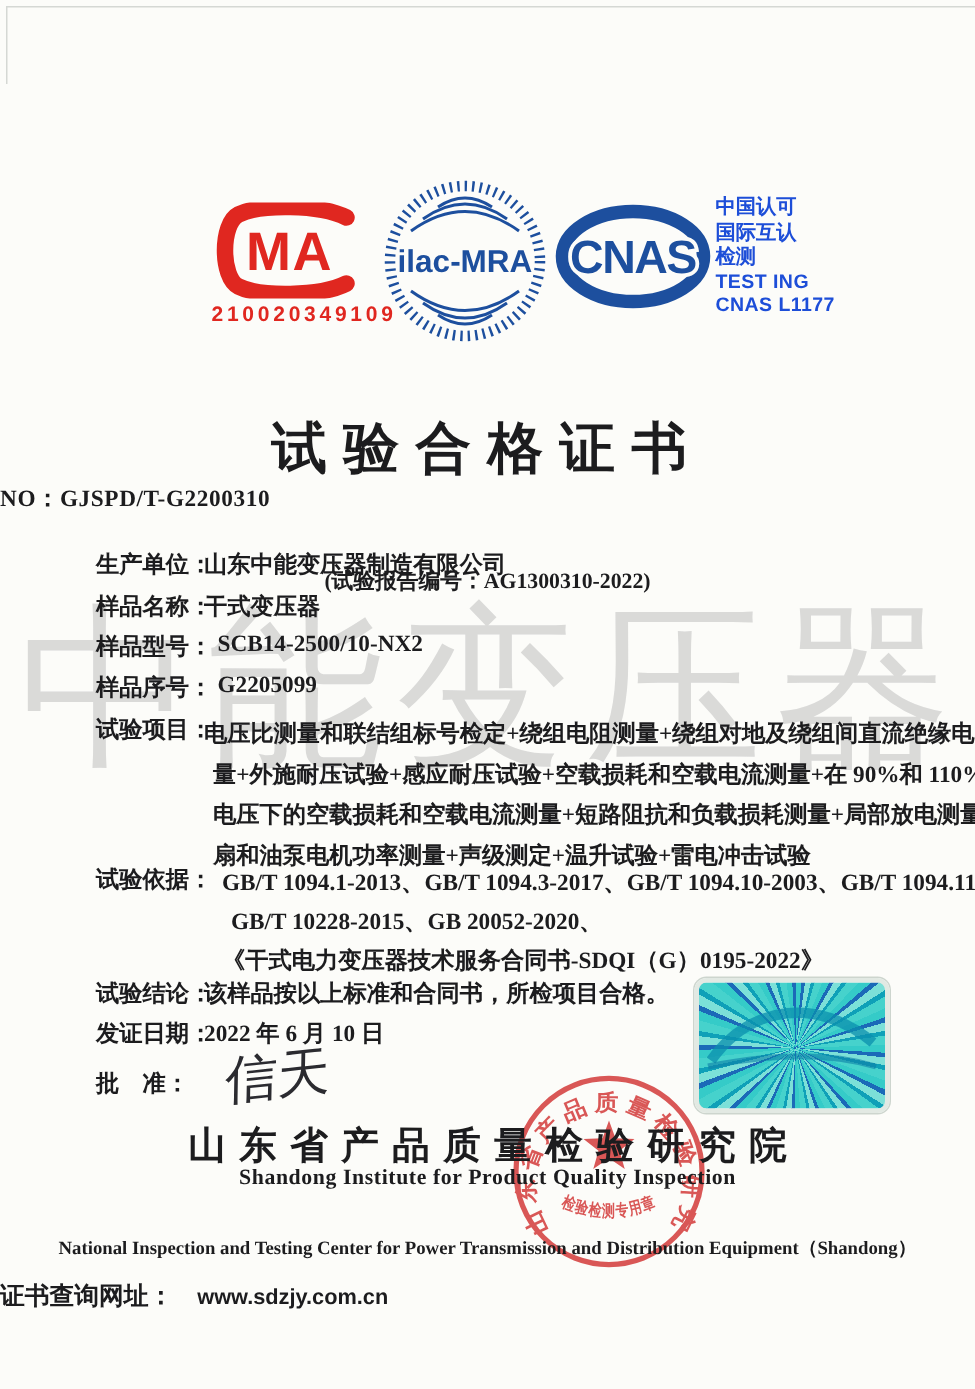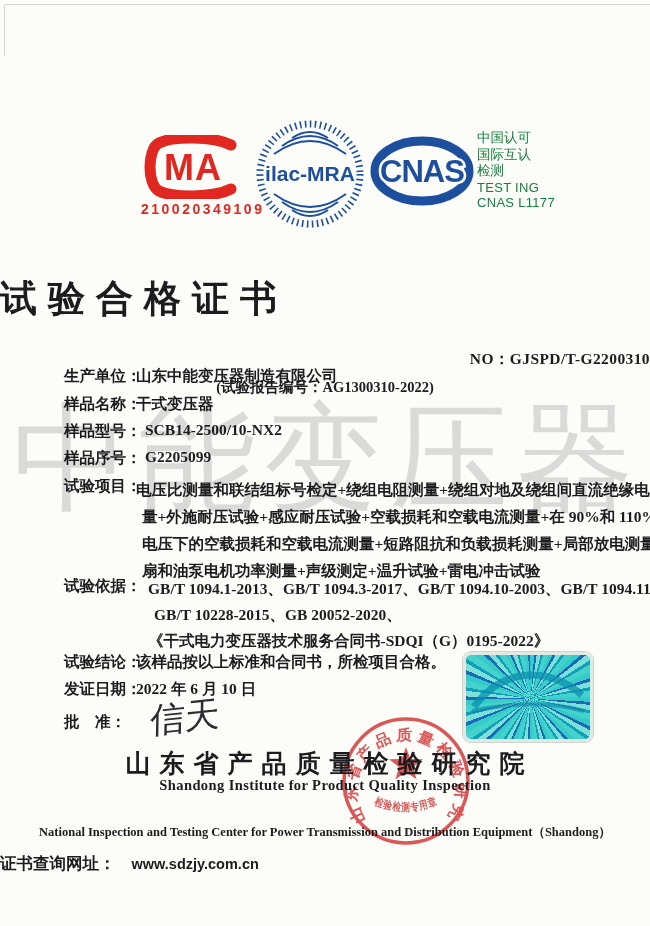--- a/index.html
+++ b/index.html
@@ -7,26 +7,26 @@
     position:relative;width:650px;height:926px;margin:0 auto;
     background:#fcfcf9;overflow:hidden;
     font-family:"Liberation Serif","DejaVu Serif",serif;
     color:#1c1c1e;
   }
   #page::before{content:"";position:absolute;left:4px;top:4px;right:0;height:1px;background:#d5d8d4;}
   #page::after{content:"";position:absolute;left:4px;top:4px;bottom:870px;width:1px;background:#d5d8d4;}
   .abs{position:absolute;}
   
   .cma-num{left:141px;top:201px;color:#e02720;font-weight:bold;font-size:14px;letter-spacing:2.5px;font-family:"Liberation Sans",sans-serif;}
-  .accr{left:477px;top:130px;color:#15803d;font-family:"Liberation Sans",sans-serif;line-height:16.5px;font-weight:normal;}
+  .accr{left:477px;top:130px;color:#1d4ed8;font-family:"Liberation Sans",sans-serif;line-height:16.5px;font-weight:bold;}
   .accr .cn{font-size:13.5px;}
   .accr .en{font-size:13px;line-height:15px;letter-spacing:.3px;}
   
-  .title{left:0;right:0;top:274px;font-size:37px;font-weight:bold;letter-spacing:11px;}
-  .certno{left:0;right:0;top:322px;text-align:right;font-size:15.5px;font-weight:bold;letter-spacing:.4px;margin-top:27px;}
+  .title{left:0;right:0;top:274px;text-align:center;font-size:37px;font-weight:bold;letter-spacing:11px;}
+  .certno{left:0;right:0;top:322px;text-align:left;font-size:15.5px;font-weight:bold;letter-spacing:.4px;}
   .repno{left:0;right:0;top:341px;text-align:center;font-size:14.5px;font-weight:bold;margin-top:37px;}
   
   .lab{position:absolute;left:64px;font-size:15.5px;font-weight:bold;white-space:pre;text-align:right;}
   .val{position:absolute;left:136px;font-size:15.5px;font-weight:bold;white-space:nowrap;}
   .blk{position:absolute;font-size:15.5px;font-weight:bold;line-height:27px;white-space:nowrap;}
   .ind{margin-left:6px;}
   
   .wm{left:12px;top:380px;font-size:118px;letter-spacing:8px;color:rgba(128,128,133,.28);white-space:nowrap;font-weight:normal;pointer-events:none;}
   
   .sig{left:150px;top:694px;font-size:35px;transform:rotate(-6deg) skewX(-7deg);color:#2b2b30;white-space:nowrap;}

